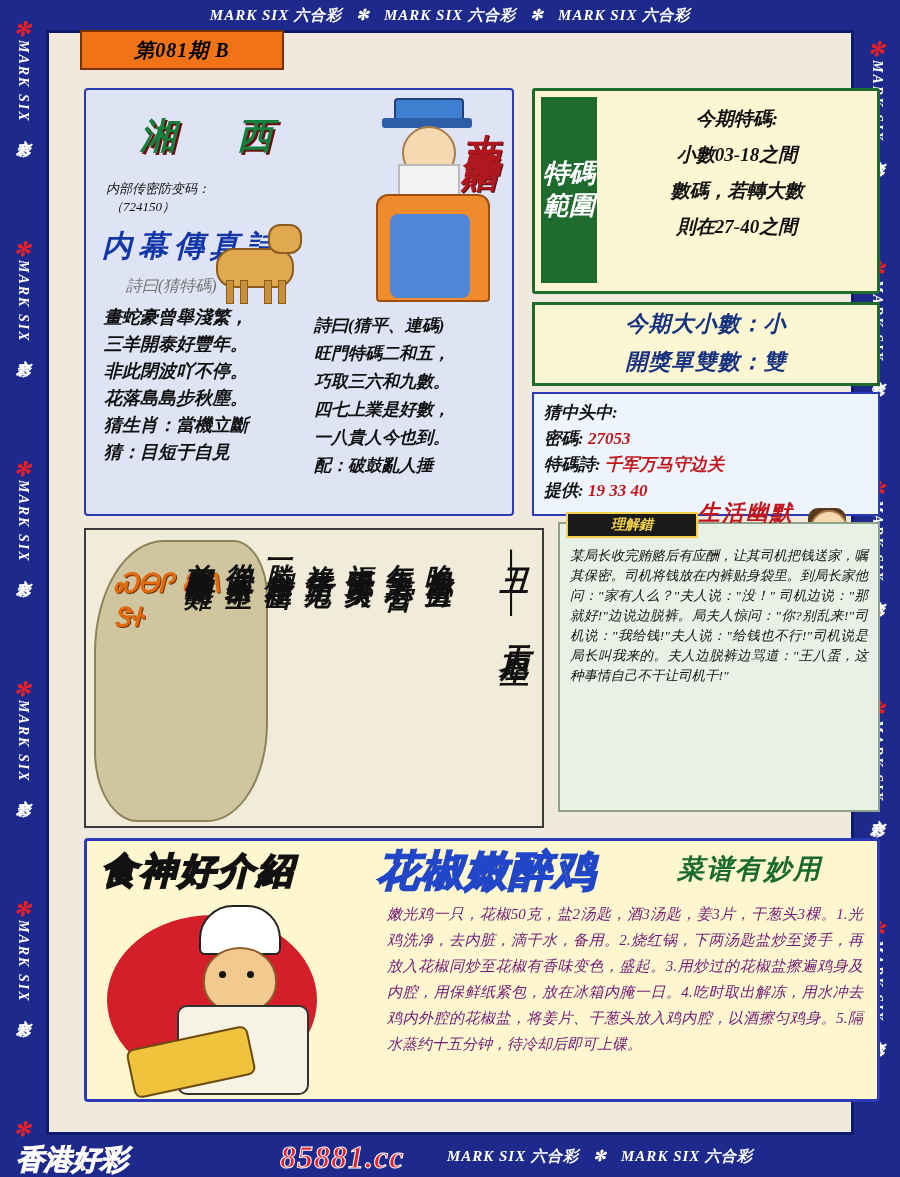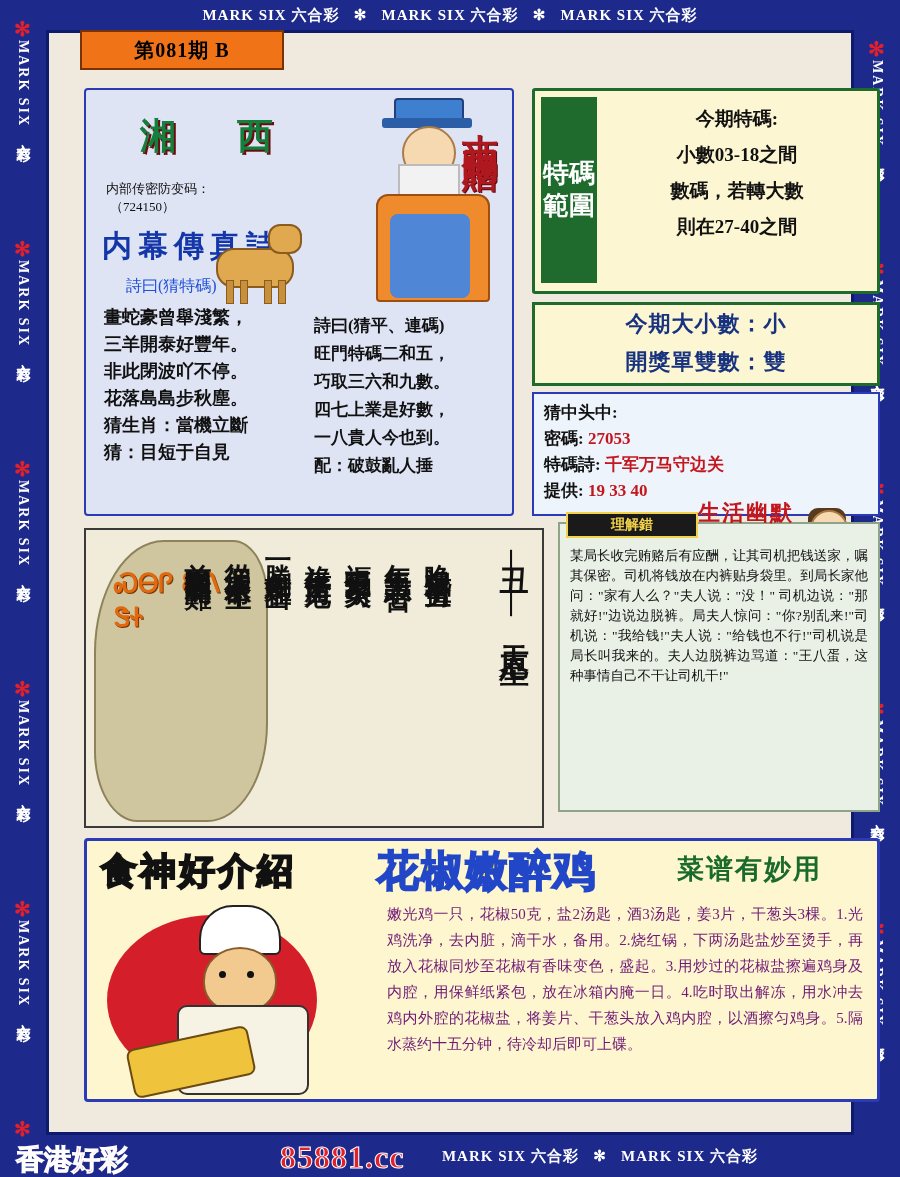--- a/index.html
+++ b/index.html
@@ -7,20 +7,21 @@
     width:900px;height:1177px;
     font-family:"DejaVu Sans","Liberation Sans",sans-serif;
     background:#e8e4d8;
     overflow:hidden;
     position:relative;
   }
   
   .page{
     position:absolute;inset:0;
     background:#f3efe2;
+    font-style:italic;
   }
   .border-frame{
     position:absolute;inset:0;
     background:#1d2a8c;
   }
   .border-inner{
     position:absolute;left:46px;top:30px;right:46px;bottom:42px;
     background:#efeadd;
     border:3px solid #0e1a6e;
   }
@@ -101,21 +102,21 @@
   }
   .neimu{
     position:absolute;left:16px;top:136px;
     font-family:"Liberation Serif",serif;
     font-size:30px;font-weight:bold;color:#1336a8;
     letter-spacing:6px;
   }
   .shiyue{
     position:absolute;left:40px;top:186px;
     font-family:"Liberation Serif",serif;
-    font-size:16px;color:#1d4ed8;
+    font-size:16px;color:#737373;
   }
   .poem-left{
     position:absolute;left:18px;top:214px;
     font-family:"Liberation Serif",serif;
     font-size:18px;line-height:27px;color:#111;
     font-weight:bold;
   }
   .poem-right{
     position:absolute;left:228px;top:222px;
     font-family:"Liberation Serif",serif;

